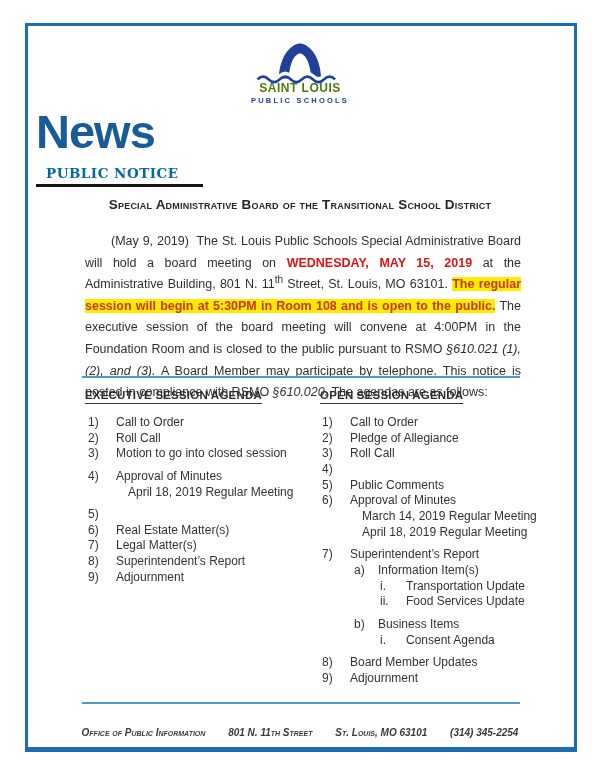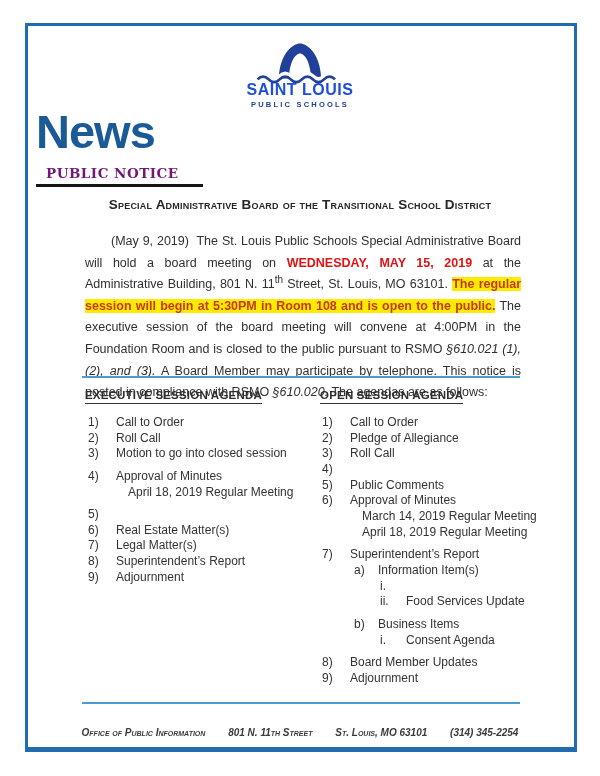--- a/index.html
+++ b/index.html
@@ -7,27 +7,27 @@
     position:relative;width:600px;height:776px;background:#ffffff;overflow:hidden;
     font-family:"Liberation Sans", sans-serif;color:#303030;
   }
   .page-border{
     position:absolute;left:25px;top:23px;width:546px;height:721px;
     border:3px solid #1F6CB0;border-bottom-width:5px;pointer-events:none;
   }
   
   .logo{position:absolute;top:36px;left:0;right:0;text-align:center;}
   .logo svg{display:block;margin:0 auto;}
-  .logo-org1{font-size:16px;font-weight:bold;color:#1d4ed8;letter-spacing:0.5px;margin-top:-3px;}
+  .logo-org1{font-size:12px;font-weight:bold;color:#4d7c0f;letter-spacing:0.5px;margin-top:-3px;}
   .logo-org2{font-size:7.5px;font-weight:bold;color:#21409A;letter-spacing:2.2px;margin-top:1px;}
   
   .news{position:absolute;left:36px;top:104px;font-size:47px;font-weight:bold;color:#1A5A96;letter-spacing:-1px;}
   .kicker{
     position:absolute;left:36px;top:165px;display:inline-block;
-    font-family:"DejaVu Serif", serif;font-weight:bold;font-size:13.5px;color:#701a75;
+    font-family:"DejaVu Serif", serif;font-weight:bold;font-size:13.5px;color:#0369a1;
     letter-spacing:0.5px;padding:0 24px 3px 10px;border-bottom:3px solid #141414;
   }
   
   .doc-title{
     position:absolute;top:197px;left:60px;width:480px;text-align:center;
     font-variant:small-caps;font-weight:bold;font-size:13.5px;color:#262626;letter-spacing:0.2px;
   }
   
   .body-par{
     position:absolute;top:231px;left:85px;width:436px;
@@ -173,20 +173,21 @@
       <div class="agenda-row indent-0 gap">
         <span class="num">7)</span>
         <span class="txt">Superintendent’s Report</span>
       </div>
       <div class="agenda-row indent-2">
         <span class="num">a)</span>
         <span class="txt">Information Item(s)</span>
       </div>
       <div class="agenda-row indent-3">
         <span class="num">i.</span>
+        <span class="txt">Transportation Update</span>
       </div>
       <div class="agenda-row indent-3">
         <span class="num">ii.</span>
         <span class="txt">Food Services Update</span>
       </div>
       <div class="agenda-row indent-2 gap">
         <span class="num">b)</span>
         <span class="txt">Business Items</span>
       </div>
       <div class="agenda-row indent-3">

